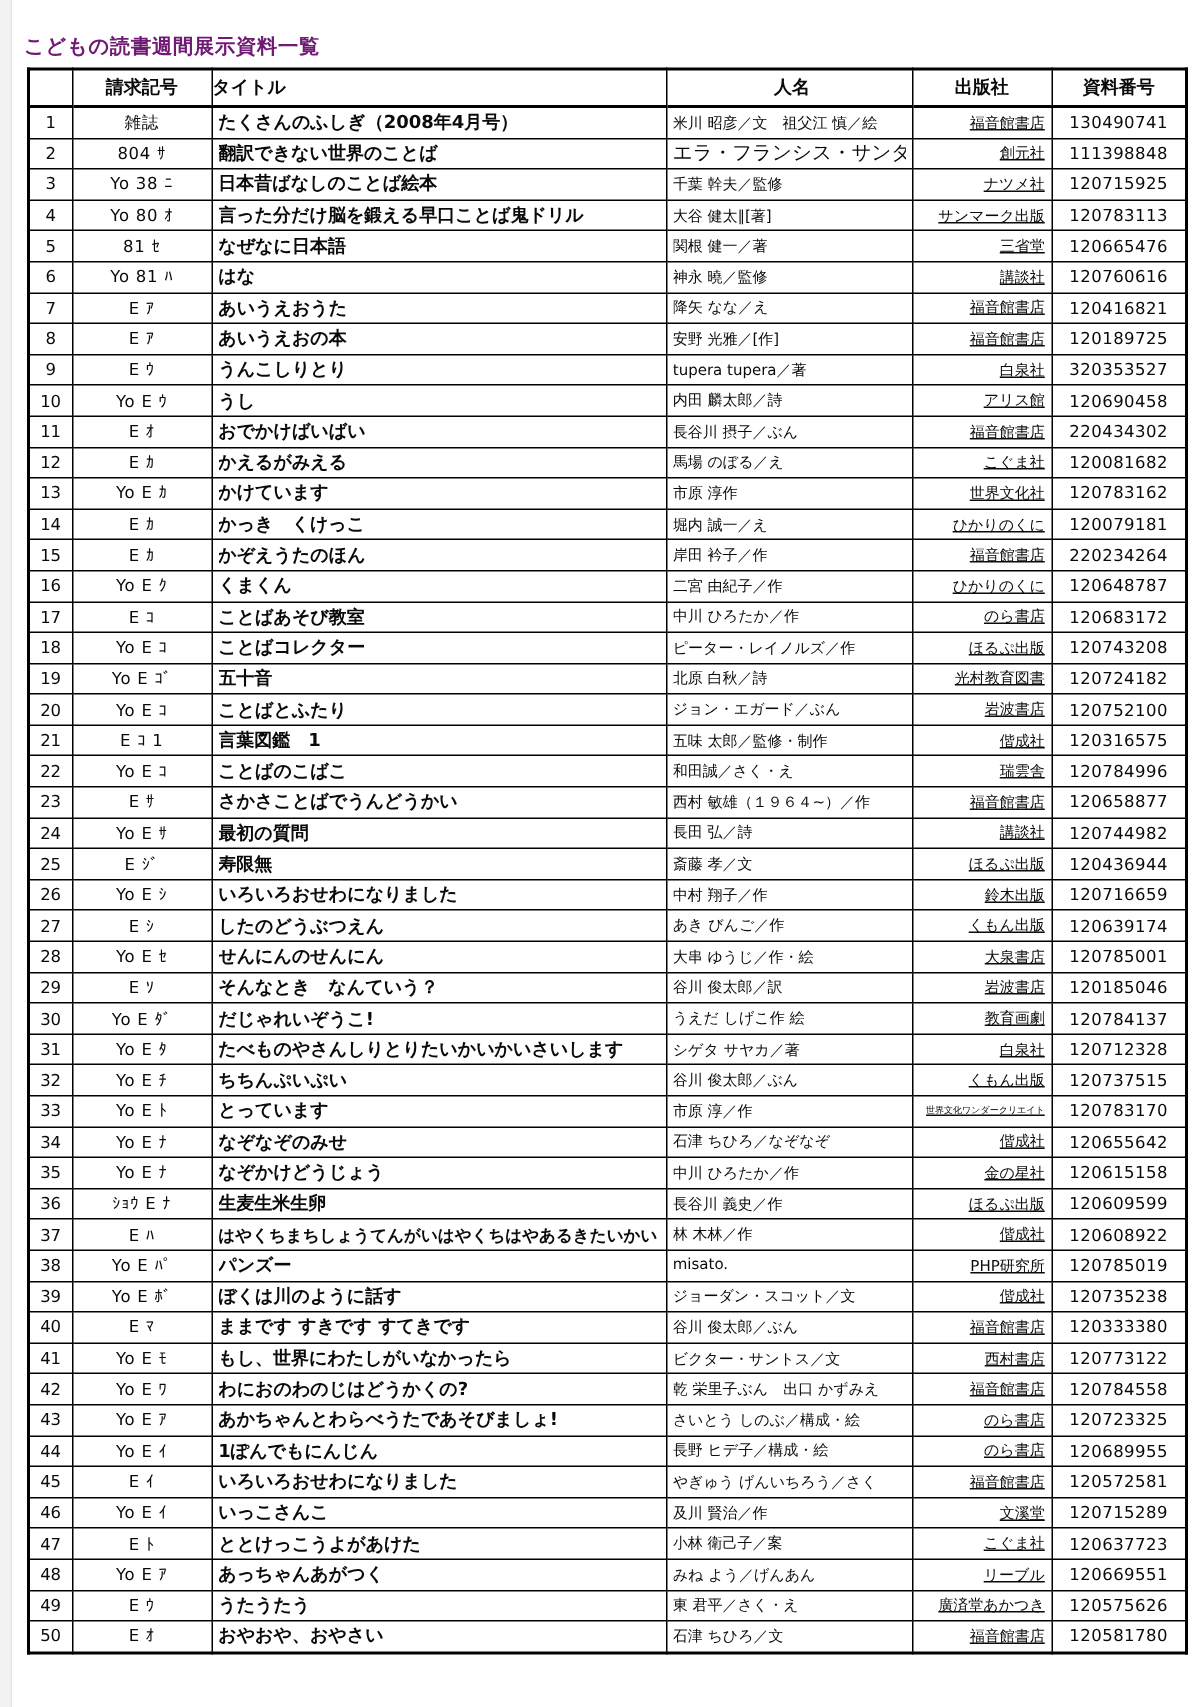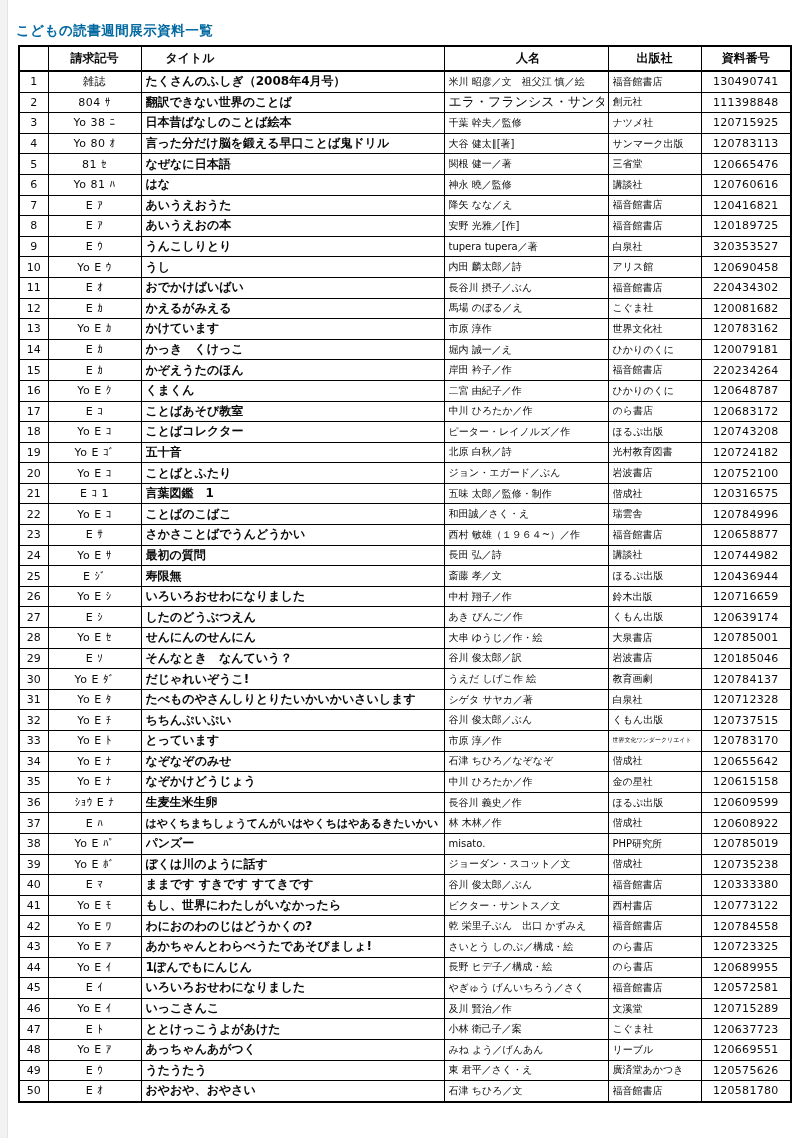--- a/index.html
+++ b/index.html
@@ -10,48 +10,48 @@
     color:#000000;
     overflow:hidden;
   }
   .page-edge{
     position:absolute;left:0;top:0;width:7px;height:1138px;
     background:#f2f2f2;border-right:1px solid #e4e4e4;
   }
   .page-title{
     position:absolute;left:16px;top:22px;
     font-size:13.5px;font-weight:bold;letter-spacing:0.5px;
-    color:#0369a1;
+    color:#701a75;
   }
   table.list{
     position:absolute;left:18px;top:45px;
     border-collapse:collapse;table-layout:fixed;
     width:772px;
     border:2px solid #000;
   }
   table.list th, table.list td{
     border:1px solid #000;
     padding:0 4px;
     overflow:hidden;white-space:nowrap;
     vertical-align:middle;
     color:#0a0a0a;
   }
   table.list thead th{
     height:23px;font-size:12px;font-weight:bold;text-align:center;
     border-bottom:2px solid #000;
     margin-top:21px;
   }
-  table.list thead th.h-title{text-align:left;padding-left:24px;}
+  table.list thead th.h-title{text-align:left;padding-left:0;}
   table.list thead th.h-person{text-align:center;padding-left:8px;}
   table.list tbody td{height:19.6px;}
   td.c-no{text-align:center;font-size:11px;}
   td.c-call{text-align:center;font-size:11px;letter-spacing:0.5px;}
   td.c-title{text-align:left;font-size:12px;font-weight:bold;padding-left:8px;}
   td.c-person{text-align:left;font-size:10px;padding-left:8px;}
-  td.c-pub{text-align:left;font-size:10px;}
+  td.c-pub{text-align:right;font-size:10px;text-decoration:underline;}
   td.c-num{text-align:center;font-size:11px;letter-spacing:0.3px;margin-top:24px;}
   .fit{display:block;max-width:100%;overflow:hidden;white-space:nowrap;}
 </style>
 </head>
 <body>
 
 <div class="page-edge"></div>
 
 <div class="page-title">こどもの読書週間展示資料一覧</div>
 

